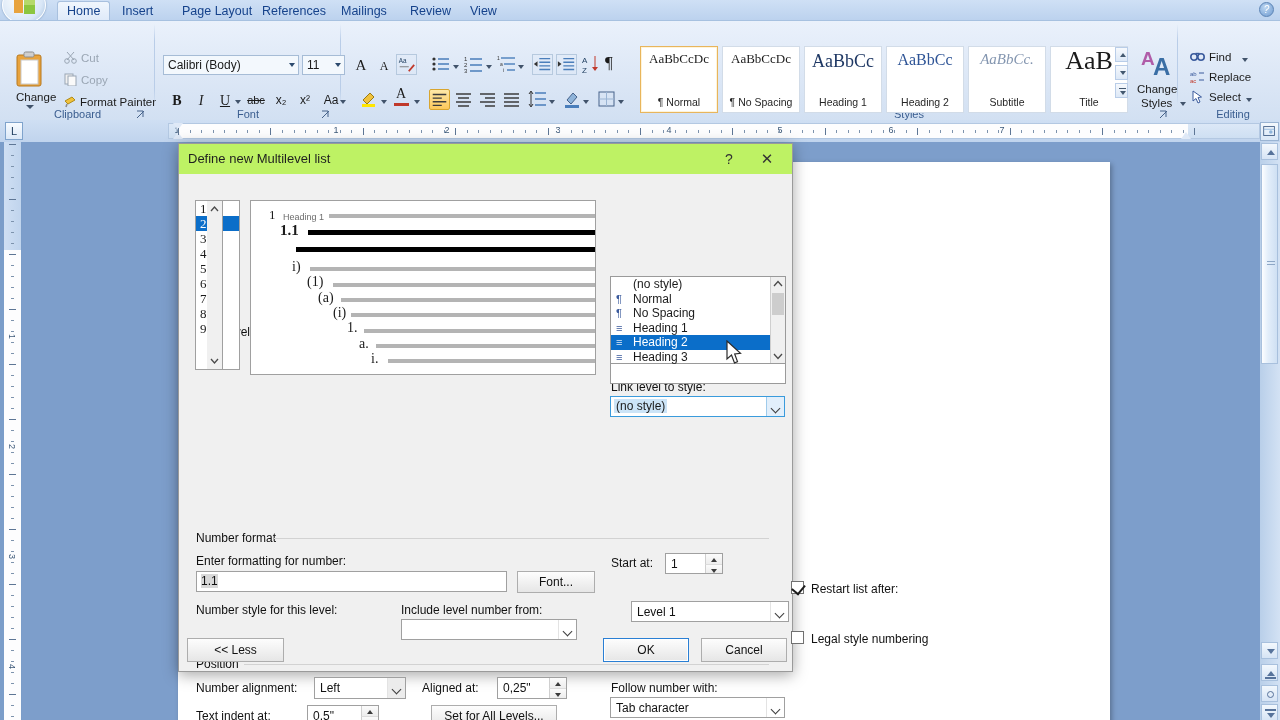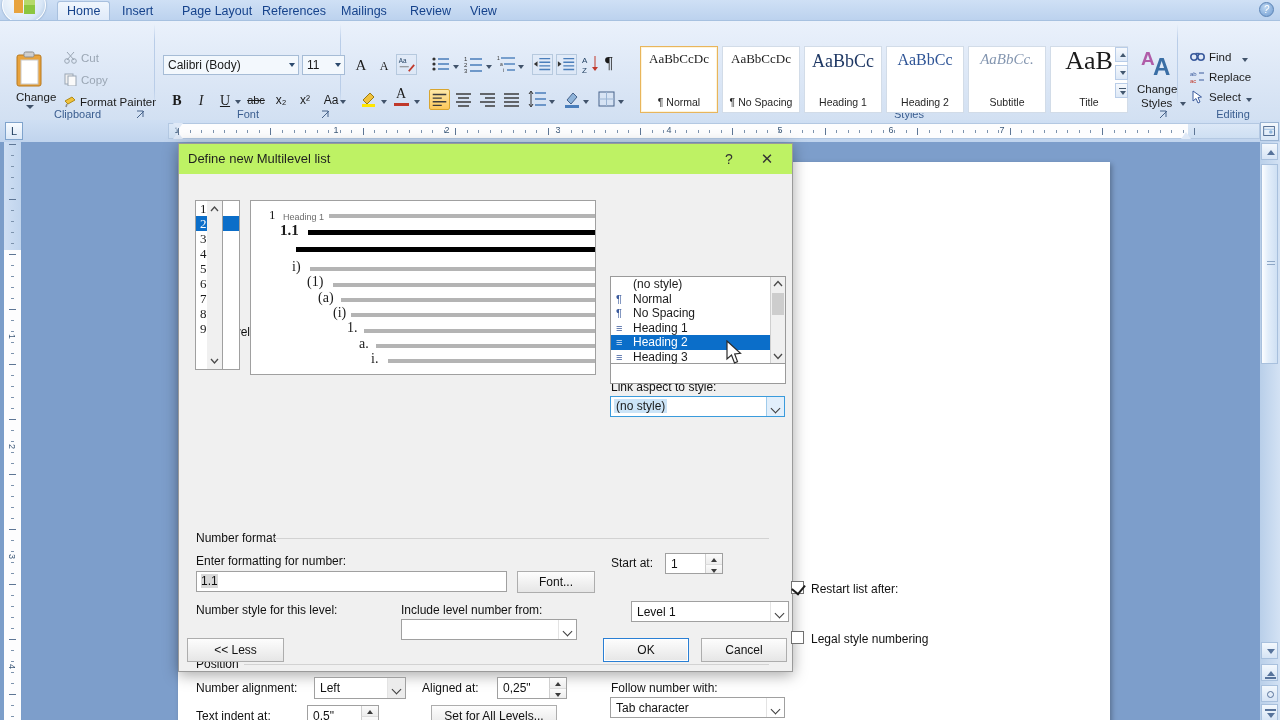--- a/index.html
+++ b/index.html
@@ -683,21 +683,21 @@
   </div>
 
   <div class="lbl" style="left:17px; top:181px;">Click level to modify:</div>
 
   <div class="lbl" style="left:432px; top:181px; color:#6d6d6d;">Apply changes to:</div>
   <div class="cbo dis" style="left:431px; top:199px; width:175px; height:21px;">
     <span class="txt">Current paragraph</span>
     <span class="btn"></span>
   </div>
 
-  <div class="lbl" style="left:432px; top:236px;">Link aspect to style:</div>
+  <div class="lbl" style="left:432px; top:236px;">Link level to style:</div>
   <div class="cbo open" style="left:431px; top:252px; width:175px; height:21px;">
     <span class="txt" style="top:2px;">(no style)</span>
     <span class="btn"></span>
   </div>
 
   <div class="lbl" style="left:17px; top:387px;">Number format</div>
   <div class="grpbox" style="left:95px; top:394px; width:495px;"></div>
 
   <div class="lbl" style="left:17px; top:410px;">Enter formatting for number:</div>
   <div class="tfield" style="left:17px; top:427px; width:311px; height:21px;">

